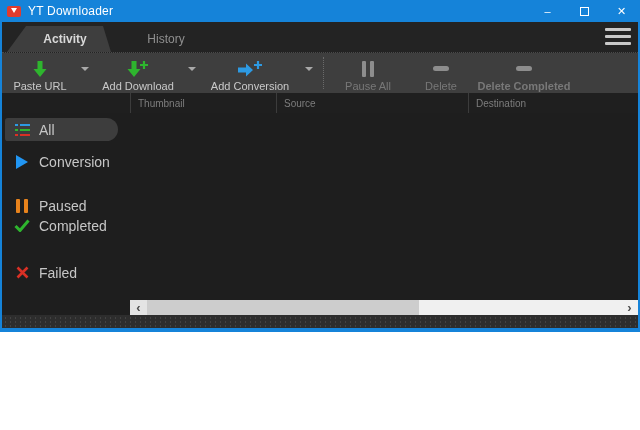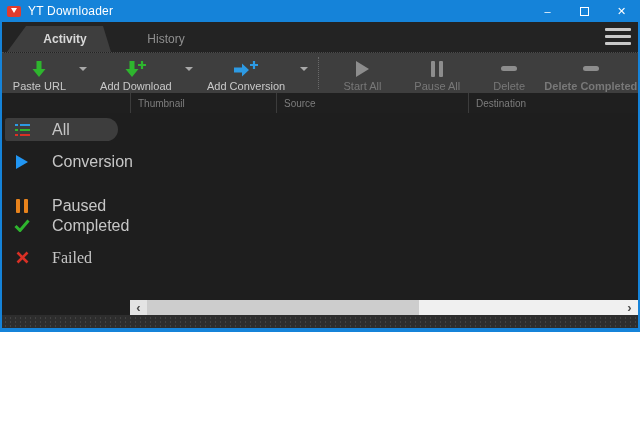--- a/index.html
+++ b/index.html
@@ -61,21 +61,21 @@
   .col { position:absolute; top:0; height:20px; display:flex; align-items:center;
          padding-left:7px; border-left:1px solid #3c3c3c; }
   .col-thumb { left:128px; width:133px; }
   .col-source { left:274px; width:205px; }
   .col-dest { left:466px; right:0; }
 
   
   .content { flex:1; position:relative; background:#1e1e1e; overflow:hidden; }
   .sidebar { position:absolute; left:0; top:0; width:128px; }
   .side-item { position:absolute; left:3px; height:23px; width:120px; display:flex;
-               align-items:center; gap:22px; padding-left:9px; color:#c6c6c6; font-size:16px;
+               align-items:center; gap:9px; padding-left:9px; color:#c6c6c6; font-size:14px;
                cursor:pointer; }
   .side-item.selected { background:#3d3d3d; border-radius:3px 12px 12px 3px; width:113px; }
   .side-icon { width:16px; height:14px; display:flex; align-items:center; justify-content:center;
                flex:none; }
 
   
   .all-list { width:15px; height:12px; display:flex; flex-direction:column; justify-content:space-between; }
   .all-list .row { display:flex; gap:2px; height:2px; }
   .all-list .d { width:3px; height:2px; }
   .all-list .l { flex:1; height:2px; }
@@ -166,28 +166,20 @@
           </svg>
         </div>
         <div class="tlabel">Add Conversion</div>
       </div>
       <div class="caret-btn">
           <span class="caret"></span>
         </div>
 
       <div class="tsep"></div>
 
-      <div class="tbtn disabled w-start">
-        <div class="ticon">
-          <svg width="15" height="16" viewBox="0 0 15 16">
-              <path d="M1 0 L14 8 1 16 z" fill="#8d8d8d"></path>
-            </svg>
-        </div>
-        <div class="tlabel">Start All</div>
-      </div>
 
       <div class="tbtn disabled w-pause">
         <div class="ticon">
           <svg width="13" height="16" viewBox="0 0 13 16">
               <rect x="0" y="0" width="4" height="16" rx="1" fill="#8d8d8d"></rect>
               <rect x="8" y="0" width="4" height="16" rx="1" fill="#8d8d8d"></rect>
             </svg>
         </div>
         <div class="tlabel">Pause All</div>
       </div>
@@ -259,21 +251,21 @@
 
         <div class="side-item" style="top:101px;">
           <span class="side-icon">
             <svg width="16" height="13" viewBox="0 0 16 13">
                 <path d="M1.5 7 L6 11.5 14.5 1.5" stroke="#2eb52e" stroke-width="3" fill="none"></path>
               </svg>
           </span>
           <span>Completed</span>
         </div>
 
-        <div class="side-item" style="top:133px;font-family:Liberation Serif, serif;">
+        <div class="side-item" style="top:148px;">
           <span class="side-icon">
             <svg width="13" height="13" viewBox="0 0 13 13">
                 <path d="M1.5 1.5 L11.5 11.5 M11.5 1.5 L1.5 11.5" stroke="#d93025" stroke-width="2.6" fill="none"></path>
               </svg>
           </span>
           <span>Failed</span>
         </div>
 
       </div>
 

